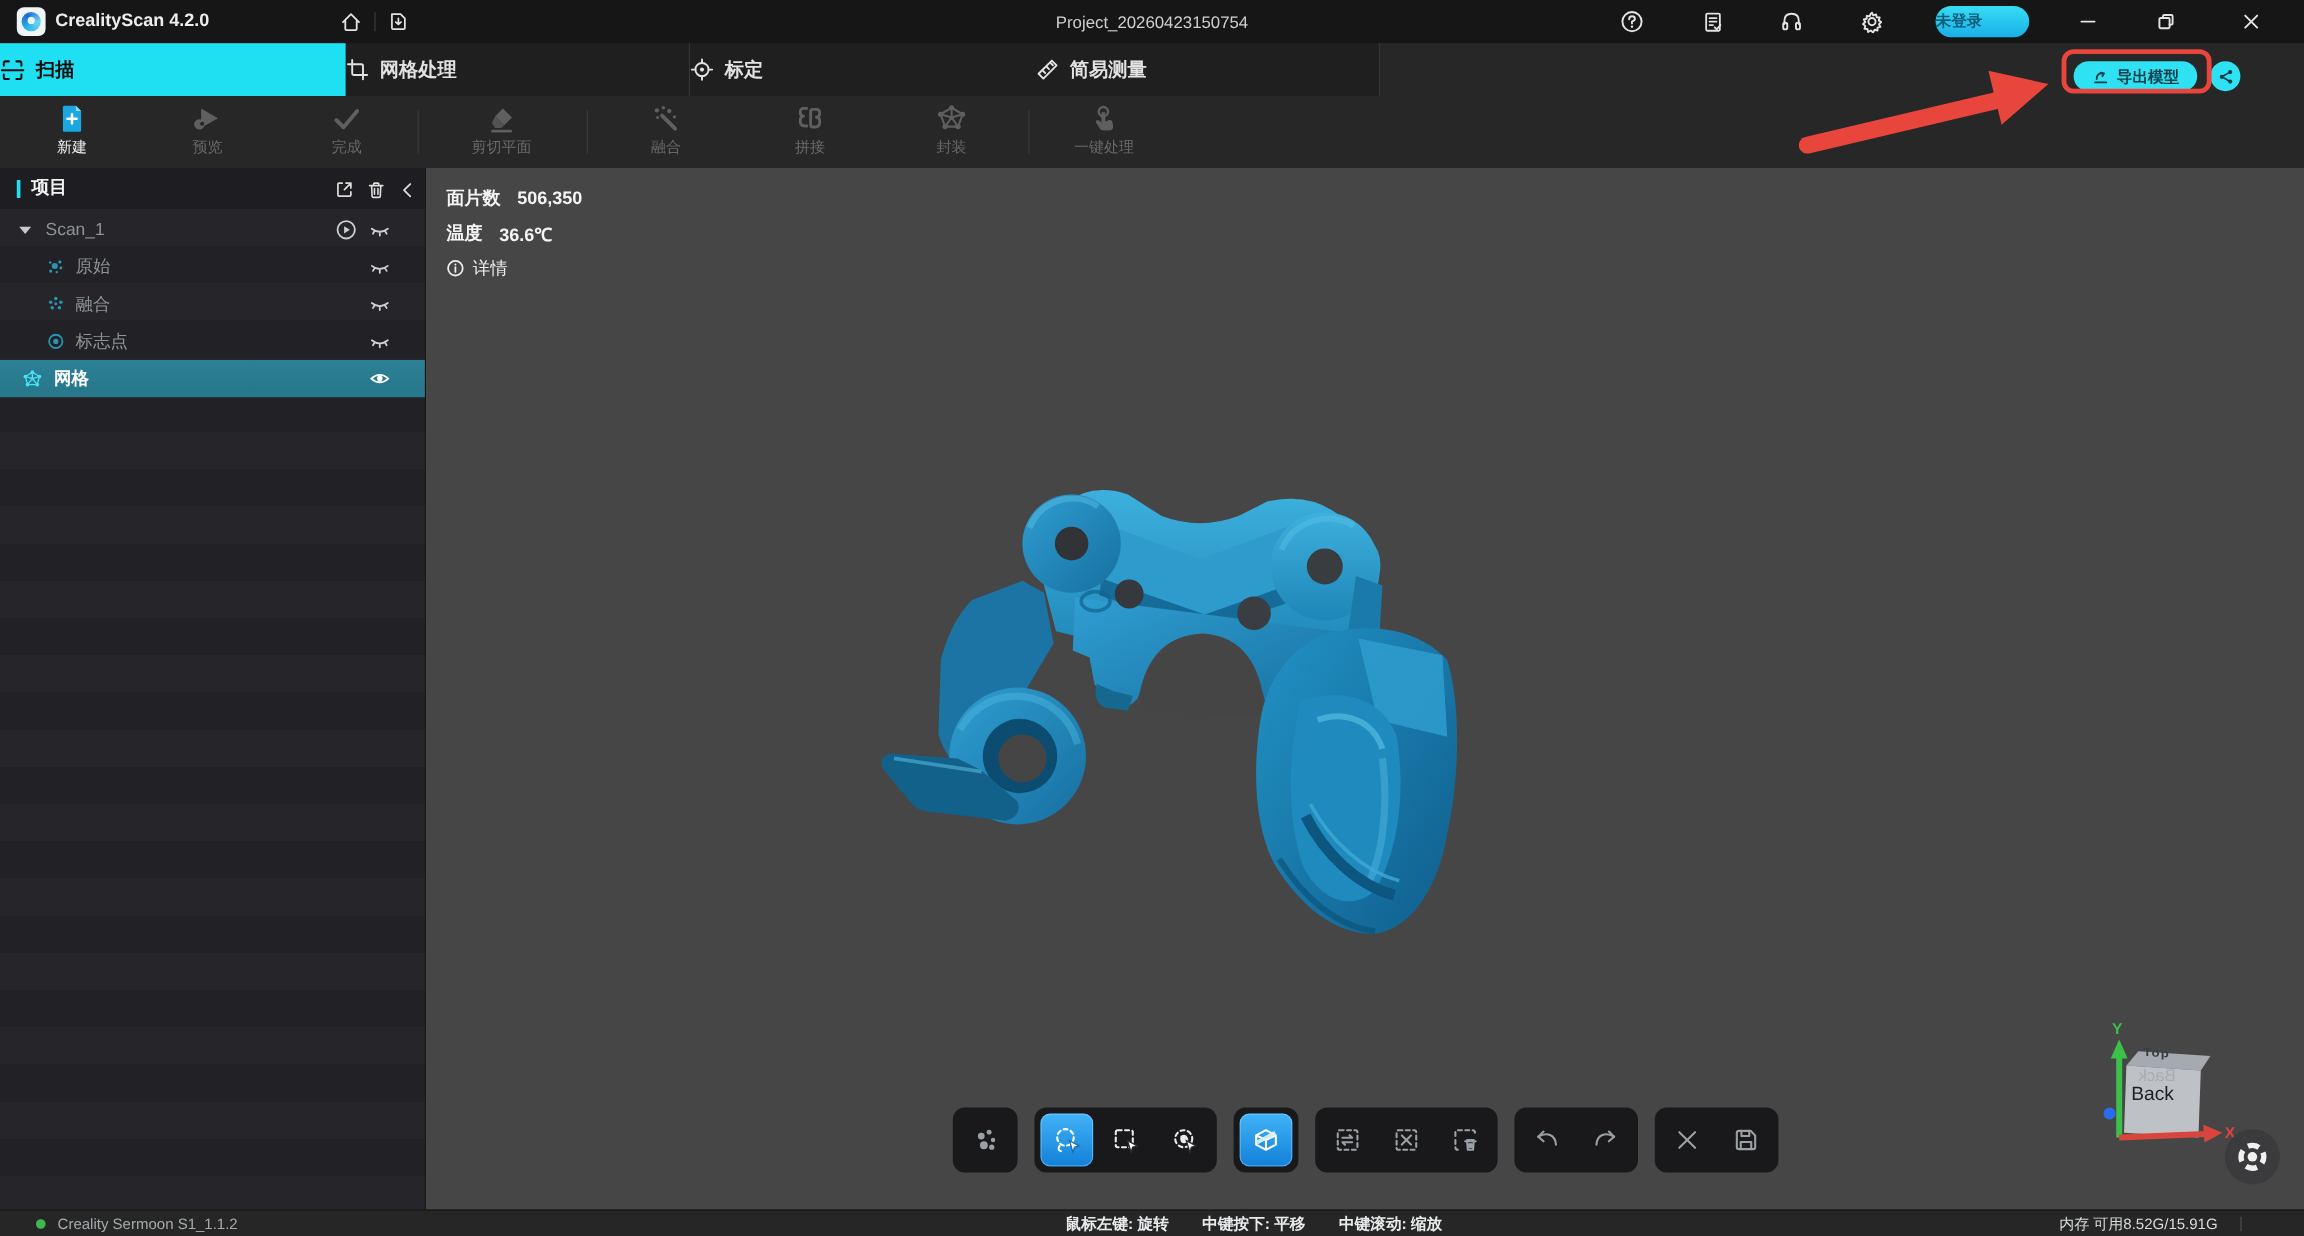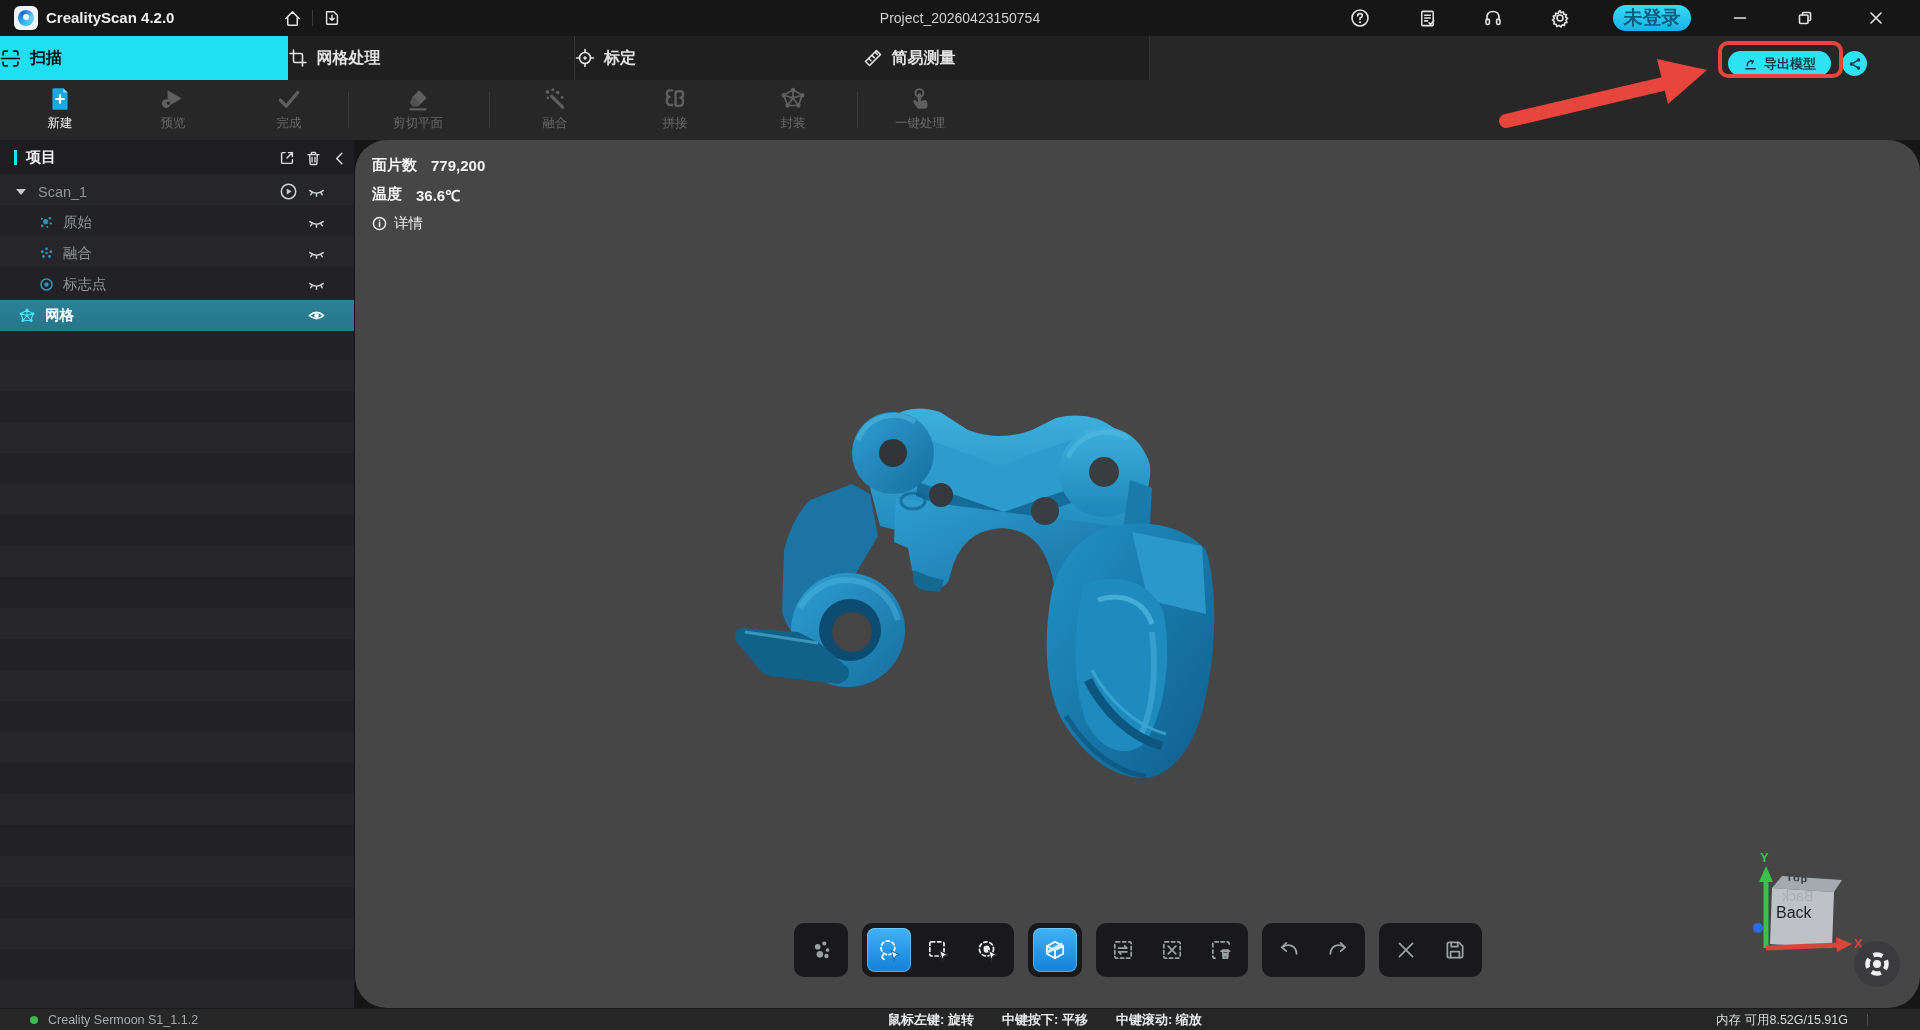--- a/index.html
+++ b/index.html
@@ -16,22 +16,22 @@
   .logo i::after { content:""; position:absolute; left:5px; top:4px; width:6px; height:6px;
     border-radius:50%; background:#eaf6fb; }
   .app-title { position:absolute; left:46px; top:0; height:36px; line-height:36px;
     color:#ededed; font-size:15px; font-weight:700; }
   .tb-btn { position:absolute; top:4px; width:28px; height:28px; display:flex;
     align-items:center; justify-content:center; color:#e3e3e3; border-radius:5px; }
   .tb-sep { position:absolute; top:10px; width:1px; height:16px; background:#3a3a3a; }
   .project-title { position:absolute; left:0; top:0; width:1920px; height:36px; line-height:36px;
     text-align:center; color:#cfcfcf; font-size:14px; pointer-events:none; }
   .login-pill { position:absolute; left:1613px; top:5px; width:78px; height:26px; border-radius:13px;
-    background:linear-gradient(180deg,#38dcf3,#18b0e9); color:#0a5d7d; font-size:19px; font-weight:700;
-    display:flex; align-items:center; justify-content:center; }
+    background:linear-gradient(180deg,#38dcf3,#18b0e9); color:#0a5d7d; font-size:13px; font-weight:700;
+    display:flex; align-items:center; justify-content:flex-start; }
 
   
   #tabbar { position:absolute; left:0; top:36px; width:1150px; height:44px; background:#1f1f1f; display:flex; }
   .tab { width:287.5px; height:44px; display:flex; align-items:center; 
     gap:9px; color:#e2e2e2; font-size:16px; font-weight:600; border-right:1px solid #343434; }
   .tab.active { background:#1fe0f2; color:#0d0d0d; border-right:none; }
   .tab svg { flex:0 0 auto; }
 
   
   #topright { position:absolute; left:1150px; top:36px; width:770px; height:104px; background:#272727; }
@@ -68,21 +68,21 @@
   .row { position:absolute; left:0; width:100%; height:31px; display:flex; align-items:center; }
   .row .lbl { font-size:14.5px; color:#8f9497; }
   .row .ricon { position:absolute; display:flex; align-items:center; justify-content:center;
     width:22px; height:22px; top:4px; color:#ccd0d3; }
   .caret { width:0; height:0; border-left:5px solid transparent; border-right:5px solid transparent;
     border-top:6px solid #c9c9c9; margin-left:16px; margin-right:12px; }
   .row.selected { background:linear-gradient(180deg,#2c8196,#27768a); }
   .row.selected .lbl { color:#ffffff; font-weight:700; }
 
   
-  #viewport { position:absolute; left:355px; top:140px; width:1565px; height:868px; background:#464646;border-radius:32px; }
+  #viewport { position:absolute; left:355px; top:140px; width:1565px; height:868px; background:#464646; }
   .stats { position:absolute; left:17px; top:11px; color:#f4f4f4; }
   .stat-line { display:flex; align-items:center; height:29px; font-size:15px; font-weight:700; }
   .stat-line .v { margin-left:14px; font-weight:700; }
   .details-line { display:flex; align-items:center; gap:7px; height:29px; font-size:14.5px; font-weight:400; color:#eeeeee; }
 
   
   #bottombar { position:absolute; left:50%; bottom:31px; transform:translateX(-50%);
     display:flex; gap:14px; }
   .bgroup { background:#19191b; border-radius:10px; padding:5px; display:flex; gap:5px; }
   .bbtn { width:44px; height:44px; border-radius:8px; display:flex; align-items:center;
@@ -433,21 +433,21 @@
       </div>
     </div>
   </div>
 </div>
 
 <div id="viewport">
 
   <div class="stats">
     <div class="stat-line">
       <span>面片数</span>
-      <span class="v">779,200</span>
+      <span class="v">506,350</span>
     </div>
     <div class="stat-line">
       <span>温度</span>
       <span class="v">36.6℃</span>
     </div>
     <div class="details-line">
       <svg width="15" height="15" viewBox="0 0 16 16">
         <circle class="ic" style="stroke:#eeeeee" cx="8" cy="8" r="6.5"></circle>
         <path class="ic" style="stroke:#eeeeee" d="M8,7 V11.3"></path>
         <circle class="icf" style="fill:#eeeeee" cx="8" cy="4.8" r="0.9"></circle>

